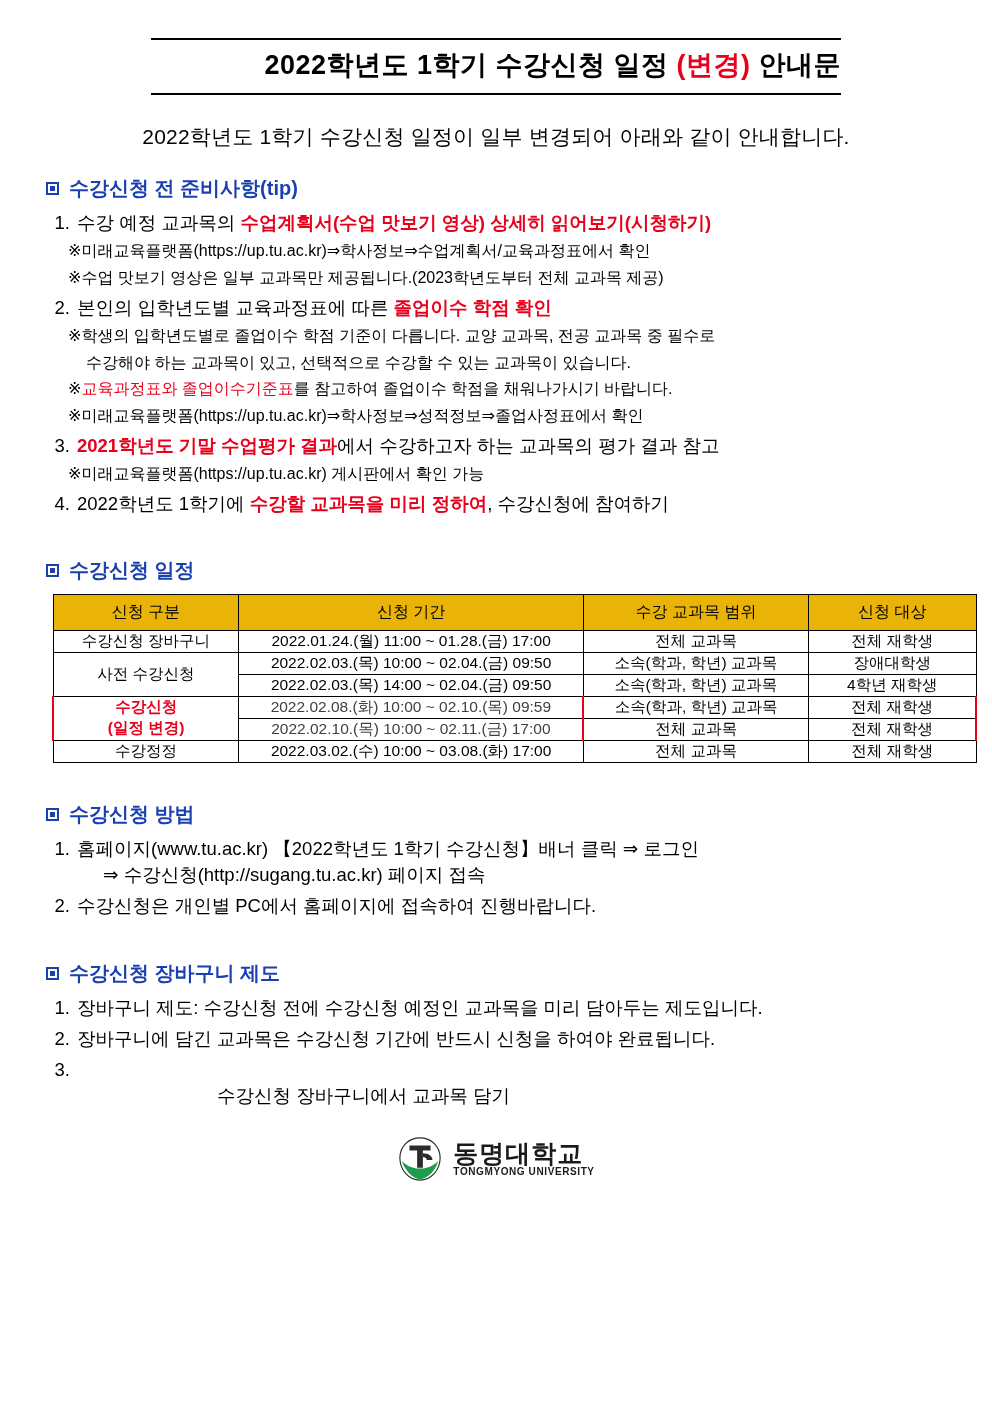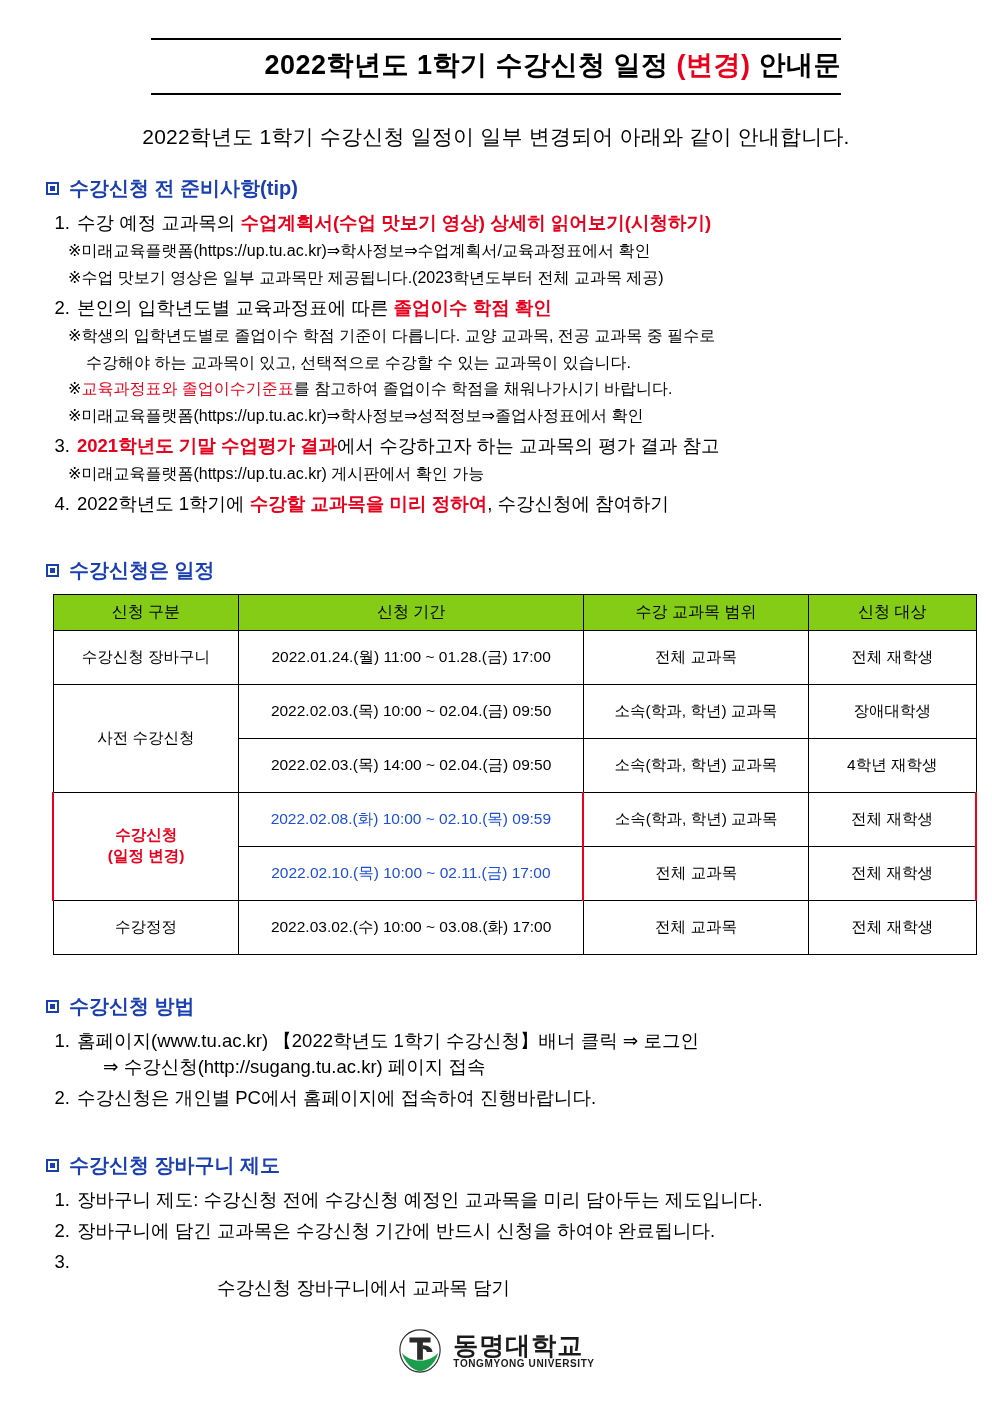--- a/index.html
+++ b/index.html
@@ -113,33 +113,33 @@
   table.schedule {
     border-collapse: collapse;
     margin: 10px 0 0 12px;
     width: 925px;
     font-size: 15.5px;
   }
   table.schedule th,
   table.schedule td {
     border: 1px solid #000;
     text-align: center;
-    padding: 16px 4px;
+    padding: 0 4px;
     white-space: nowrap;
   }
   table.schedule thead th {
-    background: #84cc16;
+    background: #eab308;
     font-weight: normal;
     font-size: 16px;
     padding: 7px 4px;
   }
   tr.hl td {
     border-color: #000;
   }
-  td.hl-text { color: #1d4ed8; }
+  td.hl-text { color: #404040; }
   td.hl-label { color: #e8001c; font-weight: bold; }
   .row-red-top td { border-top: 2px solid #e8001c; }
   .row-red-bottom td { border-bottom: 2px solid #e8001c; }
   .cell-red-left { border-left: 2px solid #e8001c !important; }
   .cell-red-right { border-right: 2px solid #e8001c !important; }
 
   
   .footer {
     margin-top: 26px;
     display: flex;
@@ -223,21 +223,21 @@
     <li>
       <span class="li-num">4.</span>
       <span class="li-body"><span>2022학년도 1학기에 </span><span class="red bold">수강할 교과목을 미리 정하여</span><span>, 수강신청에 참여하기</span></span>
     </li>
   </ol>
 
   <div class="spacer-md"></div>
 
   <div class="section-head">
     <span class="sq"></span>
-    <span class="section-title">수강신청은 일정</span>
+    <span class="section-title">수강신청 일정</span>
   </div>
 
   <table class="schedule">
     <thead>
       <tr>
         <th style="width:185px">신청 구분</th>
         <th style="width:345px">신청 기간</th>
         <th style="width:225px">수강 교과목 범위</th>
         <th style="width:170px">신청 대상</th>
       </tr>

